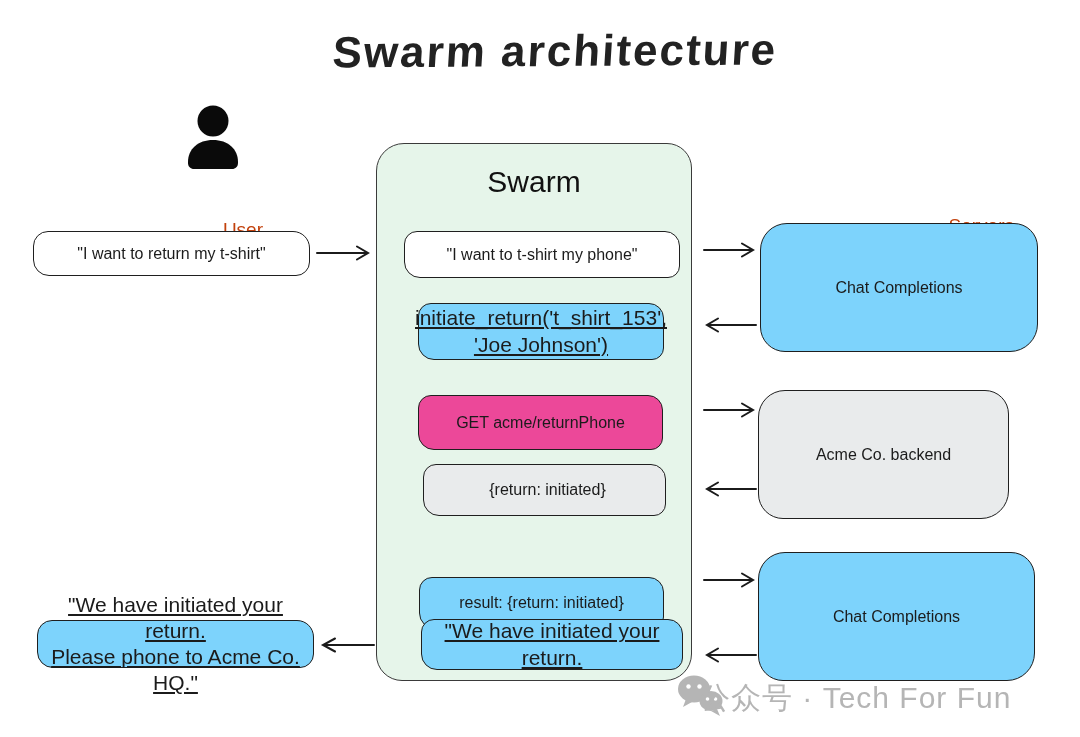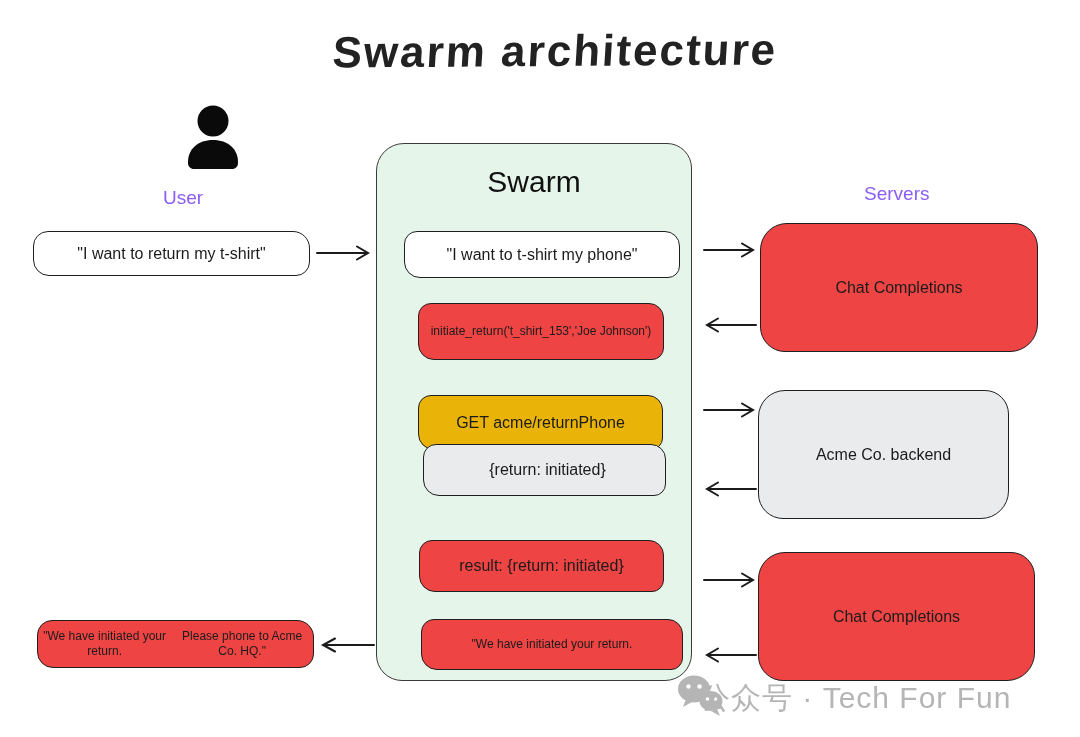--- a/index.html
+++ b/index.html
@@ -15,54 +15,54 @@
   .abs { position: absolute; }
   .title {
     left: 0; top: 26px; width: 1110px;
     text-align: center;
     font-size: 44px;
     font-weight: 700;
     letter-spacing: 2px;
     transform: skewX(-4deg) rotate(-0.4deg);
     color: #222;
   }
-  .label { text-align: left; color: #8b5cf6; }
+  .label { text-align: right; color: #c2410c; margin-top: 32px; }
   .box {
     border: 1.6px solid #1f1f1f;
     display: flex;
     align-items: center;
     justify-content: center;
     text-align: center;
     font-size: 16px;
     line-height: 1.25;
     background: #fff;
   }
   .r-sm  { border-radius: 13px 15px 12px 16px; }
   .r-md  { border-radius: 15px 17px 14px 16px; }
   .r-lg  { border-radius: 27px 24px 28px 25px; }
-  .fill-yellow { background: #ef4444; }
-  .fill-blue   { background: #eab308; }
+  .fill-yellow { background: #7dd3fc; }
+  .fill-blue   { background: #ec4899; }
   .fill-gray   { background: #e9ebec; }
   .fill-white  { background: #ffffff; }
   .swarm-container {
     left: 376px; top: 143px;
     width: 316px; height: 538px;
     background: #e6f5ea;
     border: 1.6px solid #3a3a3a;
     border-radius: 28px 25px 27px 26px;
   }
   .swarm-title {
     position: absolute;
     left: 0; top: 21px; width: 100%;
     text-align: center;
     font-size: 30px;
     font-weight: 400;
     color: #111;
   }
-  .two-line { font-size: 12px; flex-direction: row; }
+  .two-line { font-size: 21px; flex-direction: column; text-decoration: underline; }
   .two-line span { display: block; }
   .arrow { display: block; }
   .watermark-text {
     font-size: 30px;
     color: #b5b5b5;
     letter-spacing: 1px;
     white-space: nowrap;
   }
 </style>
 </head>
@@ -95,25 +95,25 @@
 
     <div class="abs box fill-yellow r-sm two-line" style="left:41px; top:159px; width:246px; height:57px;">
       <span>initiate_return('t_shirt_153',</span>
       <span>'Joe Johnson')</span>
     </div>
 
     <div class="abs box fill-blue r-sm" style="left:41px; top:251px; width:245px; height:55px;">
       <span>GET acme/returnPhone</span>
     </div>
 
-    <div class="abs box fill-gray r-sm" style="left:46px; top:300px; width:243px; height:52px;padding-left:6px;">
+    <div class="abs box fill-gray r-sm" style="left:46px; top:320px; width:243px; height:52px;padding-left:6px;">
       <span>{return: initiated}</span>
     </div>
 
-    <div class="abs box fill-yellow r-sm" style="left:42px; top:396px; width:245px; height:52px;">
+    <div class="abs box fill-yellow r-sm" style="left:42px; top:433px; width:245px; height:52px;">
       <span>result: {return: initiated}</span>
     </div>
 
     <div class="abs box fill-yellow r-sm two-line" style="left:44px; top:475px; width:262px; height:51px;">
       <span>"We have initiated your return.</span>
     </div>
   </div>
 
   <div class="abs label" style="left:864px; top:183px; width:150px; font-size:19px;">Servers</div>
 

